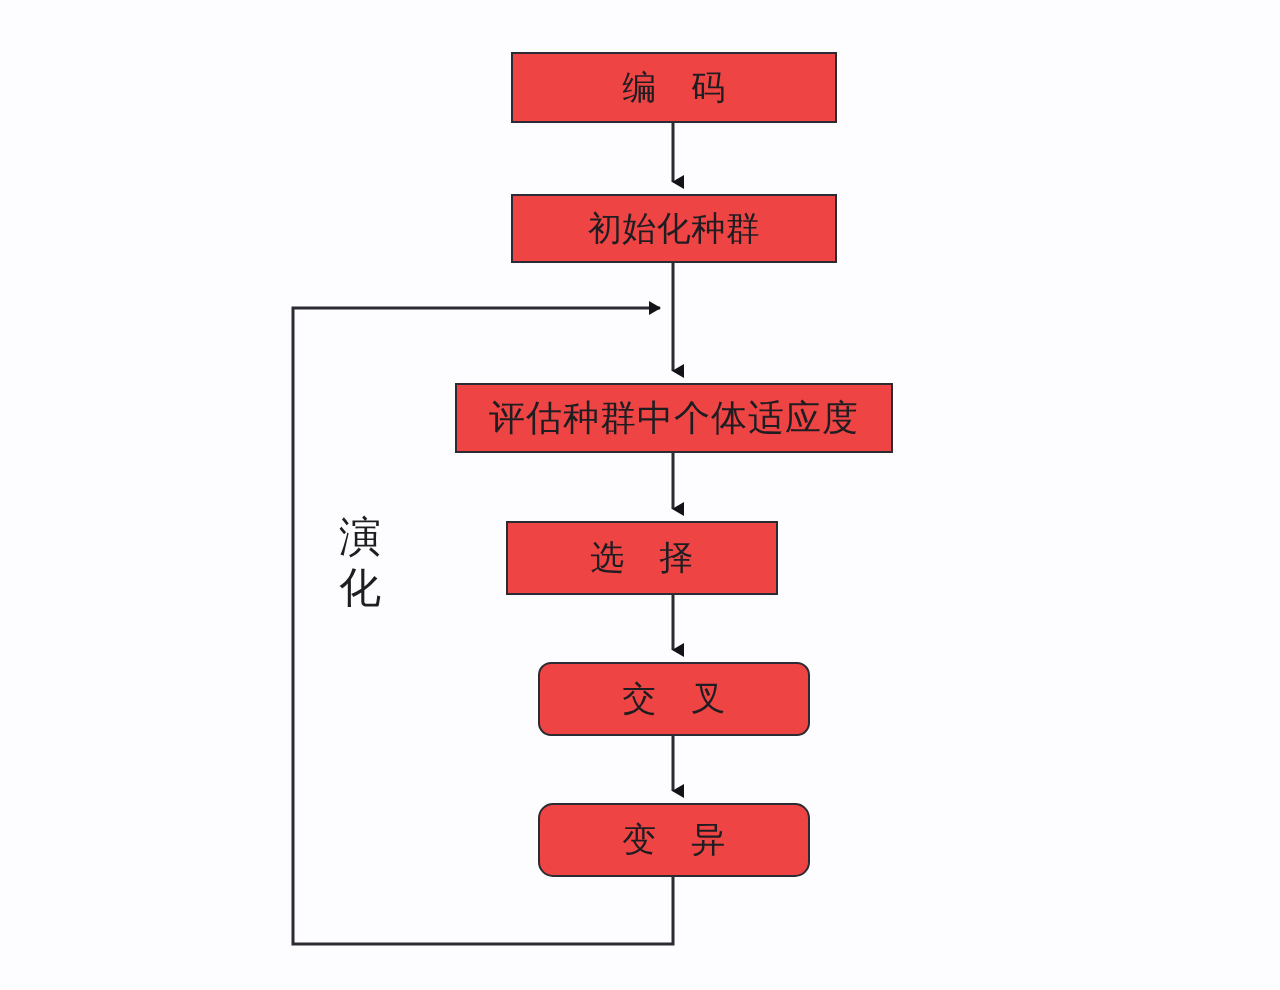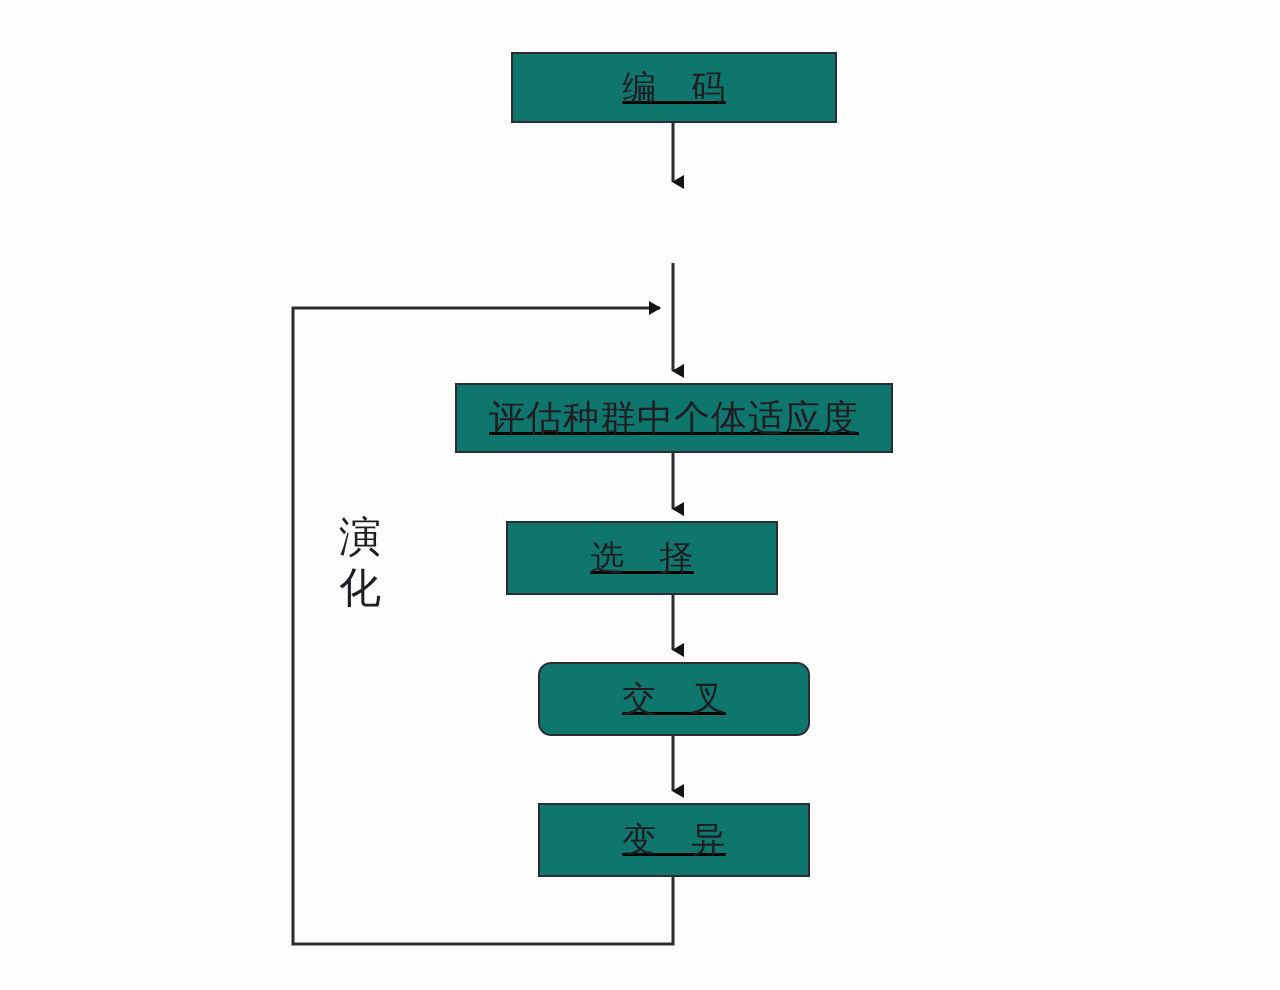--- a/index.html
+++ b/index.html
@@ -21,25 +21,24 @@
     position: absolute;
     top: 0;
     left: 0;
     width: 1280px;
     height: 990px;
   }
   .node-box {
     position: absolute;
     box-sizing: border-box;
     border: 2px solid #2b2b33;
-    background: #0f766e;
+    background: #ef4444;
     display: flex;
     align-items: center;
     justify-content: center;
-    text-decoration: underline;
   }
   .node-label {
     font-family: "Liberation Serif", "DejaVu Serif", serif;
     font-size: 34px;
     color: #1d1d22;
     line-height: 1;
     white-space: pre;
     letter-spacing: 0.5px;
   }
   .node-label.wide {
@@ -100,34 +99,37 @@
 
     <g>
       <path d="M 673 877 L 673 944 L 293 944 L 293 308 L 660 308" fill="none" stroke="#2b2b33" stroke-width="3" marker-end="url(#arrowright)"></path>
     </g>
   </svg>
 
   <div class="node-box" style="left:511px; top:52px; width:326px; height:71px;">
     <span class="node-label">编　码</span>
   </div>
 
+  <div class="node-box" style="left:511px; top:194px; width:326px; height:69px;">
+    <span class="node-label">初始化种群</span>
+  </div>
 
   <div class="node-box" style="left:455px; top:383px; width:438px; height:70px;">
     <span class="node-label wide">评估种群中个体适应度</span>
   </div>
 
   <div class="node-box" style="left:506px; top:521px; width:272px; height:74px;">
     <span class="node-label">选　择</span>
   </div>
 
   <div class="node-box" style="left:538px; top:662px; width:272px; height:74px;border-radius:13px;">
     <span class="node-label">交　叉</span>
   </div>
 
-  <div class="node-box" style="left:538px; top:803px; width:272px; height:74px;">
+  <div class="node-box" style="left:538px; top:803px; width:272px; height:74px;border-radius:15px;">
     <span class="node-label">变　异</span>
   </div>
 
   <div id="loop-annotation">
     <span class="ann-char">演</span>
     <span class="ann-char">化</span>
   </div>
 
 </div>
 

